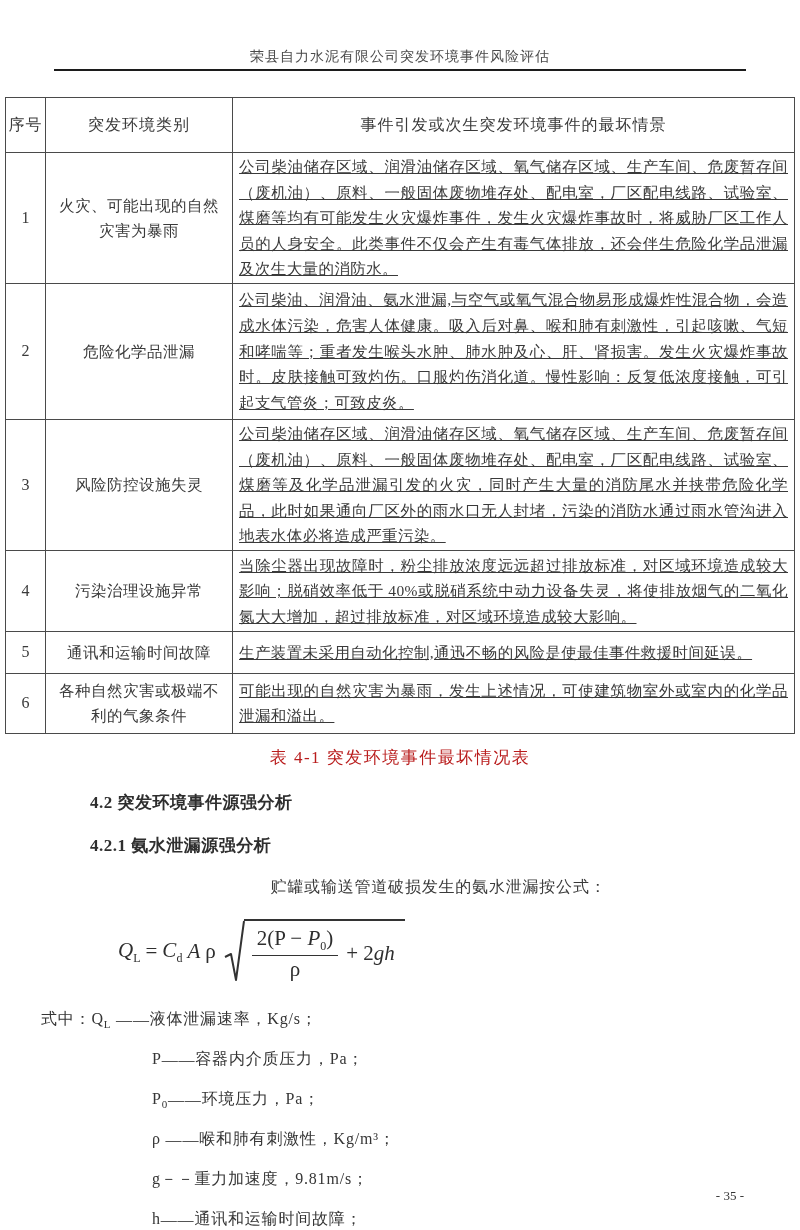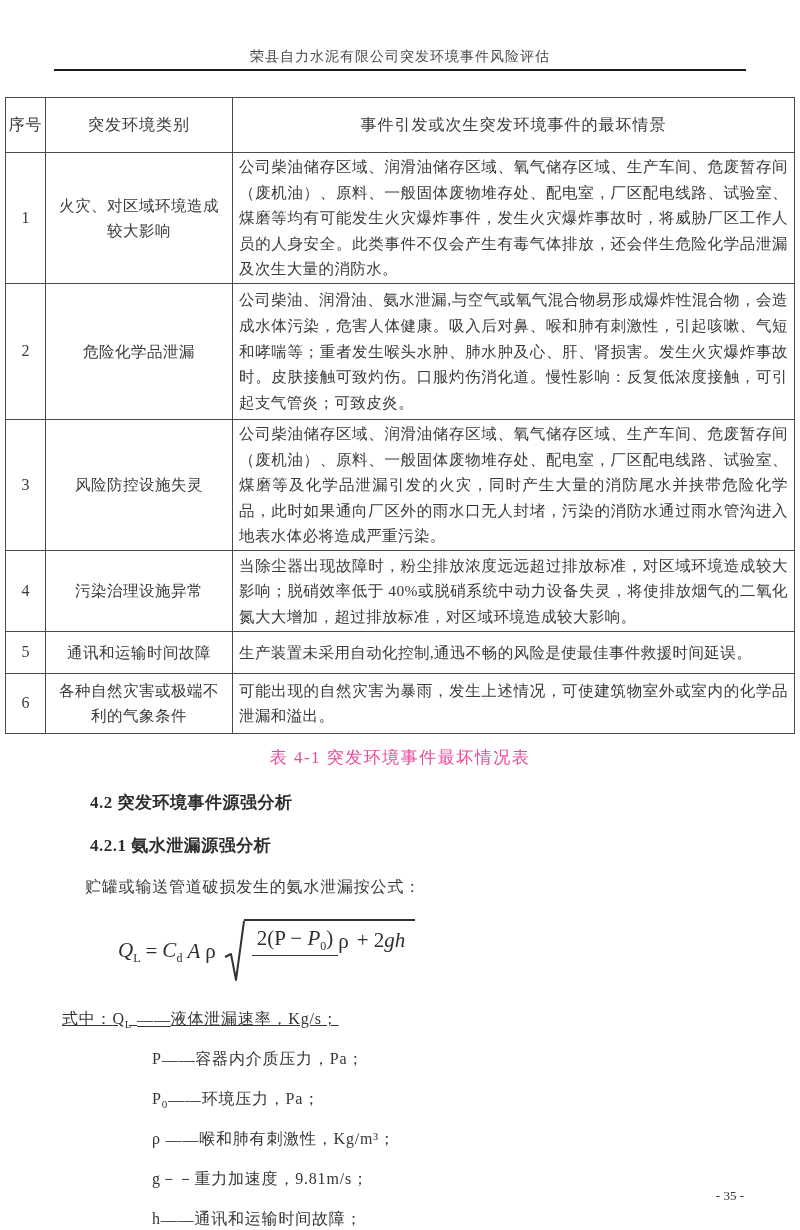--- a/index.html
+++ b/index.html
@@ -53,46 +53,48 @@
     line-height:25px;
     padding:0 8px;
     letter-spacing:0.5px;
   }
   .cell-scenario {
     font-size:15.5px;
     line-height:25.6px;
     letter-spacing:0.4px;
     text-align:justify;
     padding:1px 6px;
+    text-decoration:underline;
   }
   .row-h1 td { height:127px; }
   .row-h2 td { height:136px; }
   .row-h3 td { height:129px; }
   .row-h4 td { height:81px; }
   .row-h5 td { height:42px; }
   .row-h6 td { height:60px; }
   .table-caption {
     margin-top:12px;
     text-align:center;
     font-size:17px;
     letter-spacing:1.5px;
-    color:#ec4899;
+    color:#b91c1c;
   }
   .sec-heading {
     margin:22px 8px 0 90px;
     font-size:17px;
     font-weight:bold;
     letter-spacing:0.5px;
     color:#2e2e2e;
   }
   .sec-heading.sub { margin-top:20px; }
   .intro-para {
     margin:20px 8px 0 85px;
     font-size:16px;
     letter-spacing:0.8px;
+    text-align:center;
   }
   
   .formula {
     margin:18px 0 0 118px;
     display:flex;
     align-items:center;
     font-size:21px;
     color:#2e2e2e;
     height:72px;
   }
@@ -101,32 +103,32 @@
   .f-gap { margin:0 5px; }
   .sqrt { display:inline-flex; align-items:flex-start; margin-left:8px; }
   .sqrt-svg { flex:0 0 auto; margin-right:-2px; }
   .sqrt-body {
     border-top:2px solid #333;
     padding:5px 10px 0 8px;
     display:inline-flex;
     align-items:center;
     gap:8px;
   }
-  .frac { display:inline-flex; flex-direction:row; align-items:center; line-height:1.15; }
+  .frac { display:inline-flex; flex-direction:column; align-items:center; line-height:1.15; }
   .frac .num { border-bottom:1.5px solid #333; padding:0 5px 1px 5px; }
   .frac .den { padding-top:1px; }
   
   .legend { margin-top:12px; font-size:16px; letter-spacing:0.8px; color:#353535; }
   .legend-line {
     height:40px;
     display:flex;
     align-items:center;
     padding-left:152px;
   }
-  .legend-line.first { padding-left:62px;text-decoration:underline; }
+  .legend-line.first { padding-left:41px; }
   .legend sub { font-size:11px; }
   .page-footer {
     position:absolute;
     bottom:26px;
     right:56px;
     font-size:13px;
     color:#333;
   }
 </style>
 </head>
@@ -144,21 +146,21 @@
   <thead>
     <tr>
       <th>序号</th>
       <th>突发环境类别</th>
       <th>事件引发或次生突发环境事件的最坏情景</th>
     </tr>
   </thead>
   <tbody>
     <tr class="row-h1">
       <td class="cell-no">1</td>
-      <td class="cell-category">火灾、对区域环境造成较大影响</td>
+      <td class="cell-category">火灾、可能出现的自然灾害为暴雨</td>
       <td class="cell-scenario">公司柴油储存区域、润滑油储存区域、氧气储存区域、生产车间、危废暂存间（废机油）、原料、一般固体废物堆存处、配电室，厂区配电线路、试验室、煤磨等均有可能发生火灾爆炸事件，发生火灾爆炸事故时，将威胁厂区工作人员的人身安全。此类事件不仅会产生有毒气体排放，还会伴生危险化学品泄漏及次生大量的消防水。</td>
     </tr>
     <tr class="row-h2">
       <td class="cell-no">2</td>
       <td class="cell-category">危险化学品泄漏</td>
       <td class="cell-scenario">公司柴油、润滑油、氨水泄漏,与空气或氧气混合物易形成爆炸性混合物，会造成水体污染，危害人体健康。吸入后对鼻、喉和肺有刺激性，引起咳嗽、气短和哮喘等；重者发生喉头水肿、肺水肿及心、肝、肾损害。发生火灾爆炸事故时。皮肤接触可致灼伤。口服灼伤消化道。慢性影响：反复低浓度接触，可引起支气管炎；可致皮炎。</td>
     </tr>
     <tr class="row-h3">
       <td class="cell-no">3</td>
       <td class="cell-category">风险防控设施失灵</td>

